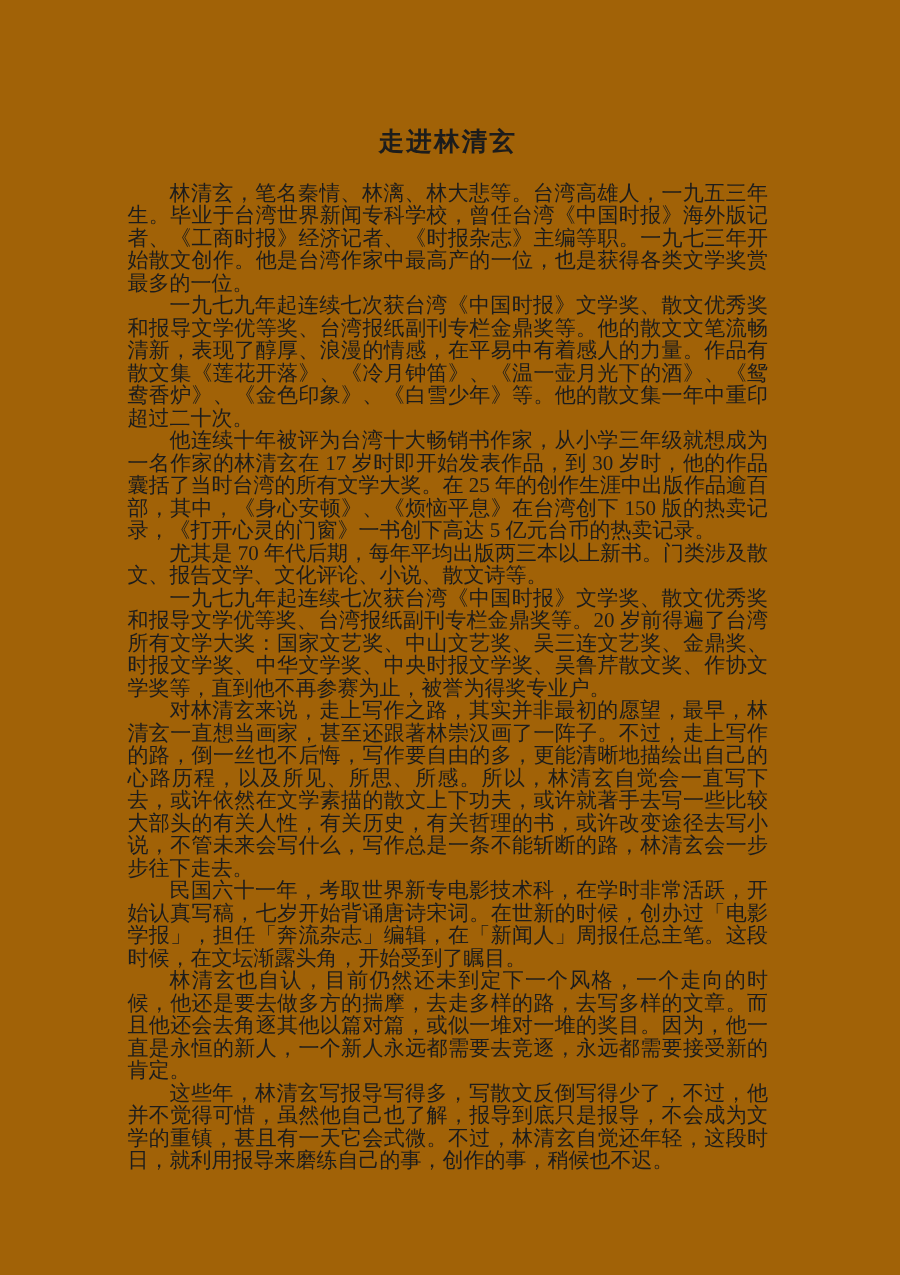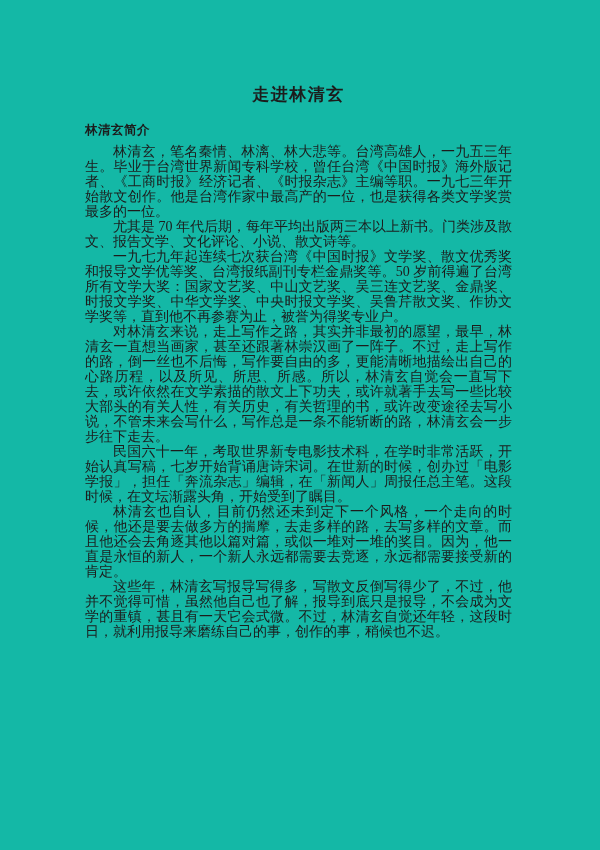--- a/index.html
+++ b/index.html
@@ -4,21 +4,21 @@
 <style>
   html, body {
     margin: 0;
     padding: 0;
     background: #fdfdfd;
   }
   .page {
     position: relative;
     width: 600px;
     height: 850px;
-    background: #14b8a6;
+    background: #a16207;
     box-sizing: border-box;
     padding: 84px 88px 40px 85px;
     overflow: hidden;
     font-family: "Liberation Serif", "DejaVu Serif", serif;
     color: #1c1c1c;
   }
   .doc-title {
     font-size: 17px;
     font-weight: bold;
     text-align: center;
@@ -41,23 +41,24 @@
     text-indent: 2em;
     margin: 0;
     word-break: break-all;
   }
 </style>
 </head>
 <body>
 
 <div class="page">
   <h1 class="doc-title">走进林清玄</h1>
-  <h2 class="section-heading">林清玄简介</h2>
   <div class="body-text">
     <p>林清玄，笔名秦情、林漓、林大悲等。台湾高雄人，一九五三年生。毕业于台湾世界新闻专科学校，曾任台湾《中国时报》海外版记者、《工商时报》经济记者、《时报杂志》主编等职。一九七三年开始散文创作。他是台湾作家中最高产的一位，也是获得各类文学奖赏最多的一位。</p>
+    <p>一九七九年起连续七次获台湾《中国时报》文学奖、散文优秀奖和报导文学优等奖、台湾报纸副刊专栏金鼎奖等。他的散文文笔流畅清新，表现了醇厚、浪漫的情感，在平易中有着感人的力量。作品有散文集《莲花开落》、《冷月钟笛》、《温一壶月光下的酒》、《鸳鸯香炉》、《金色印象》、《白雪少年》等。他的散文集一年中重印超过二十次。</p>
+    <p>他连续十年被评为台湾十大畅销书作家，从小学三年级就想成为一名作家的林清玄在 17 岁时即开始发表作品，到 30 岁时，他的作品囊括了当时台湾的所有文学大奖。在 25 年的创作生涯中出版作品逾百部，其中，《身心安顿》、《烦恼平息》在台湾创下 150 版的热卖记录，《打开心灵的门窗》一书创下高达 5 亿元台币的热卖记录。</p>
     <p>尤其是 70 年代后期，每年平均出版两三本以上新书。门类涉及散文、报告文学、文化评论、小说、散文诗等。</p>
-    <p>一九七九年起连续七次获台湾《中国时报》文学奖、散文优秀奖和报导文学优等奖、台湾报纸副刊专栏金鼎奖等。50 岁前得遍了台湾所有文学大奖：国家文艺奖、中山文艺奖、吴三连文艺奖、金鼎奖、时报文学奖、中华文学奖、中央时报文学奖、吴鲁芹散文奖、作协文学奖等，直到他不再参赛为止，被誉为得奖专业户。</p>
+    <p>一九七九年起连续七次获台湾《中国时报》文学奖、散文优秀奖和报导文学优等奖、台湾报纸副刊专栏金鼎奖等。20 岁前得遍了台湾所有文学大奖：国家文艺奖、中山文艺奖、吴三连文艺奖、金鼎奖、时报文学奖、中华文学奖、中央时报文学奖、吴鲁芹散文奖、作协文学奖等，直到他不再参赛为止，被誉为得奖专业户。</p>
     <p>对林清玄来说，走上写作之路，其实并非最初的愿望，最早，林清玄一直想当画家，甚至还跟著林崇汉画了一阵子。不过，走上写作的路，倒一丝也不后悔，写作要自由的多，更能清晰地描绘出自己的心路历程，以及所见、所思、所感。所以，林清玄自觉会一直写下去，或许依然在文学素描的散文上下功夫，或许就著手去写一些比较大部头的有关人性，有关历史，有关哲理的书，或许改变途径去写小说，不管未来会写什么，写作总是一条不能斩断的路，林清玄会一步步往下走去。</p>
     <p>民国六十一年，考取世界新专电影技术科，在学时非常活跃，开始认真写稿，七岁开始背诵唐诗宋词。在世新的时候，创办过「电影学报」，担任「奔流杂志」编辑，在「新闻人」周报任总主笔。这段时候，在文坛渐露头角，开始受到了瞩目。</p>
     <p>林清玄也自认，目前仍然还未到定下一个风格，一个走向的时候，他还是要去做多方的揣摩，去走多样的路，去写多样的文章。而且他还会去角逐其他以篇对篇，或似一堆对一堆的奖目。因为，他一直是永恒的新人，一个新人永远都需要去竞逐，永远都需要接受新的肯定。</p>
     <p>这些年，林清玄写报导写得多，写散文反倒写得少了，不过，他并不觉得可惜，虽然他自己也了解，报导到底只是报导，不会成为文学的重镇，甚且有一天它会式微。不过，林清玄自觉还年轻，这段时日，就利用报导来磨练自己的事，创作的事，稍候也不迟。</p>
   </div>
 </div>
 
 </body></html>

